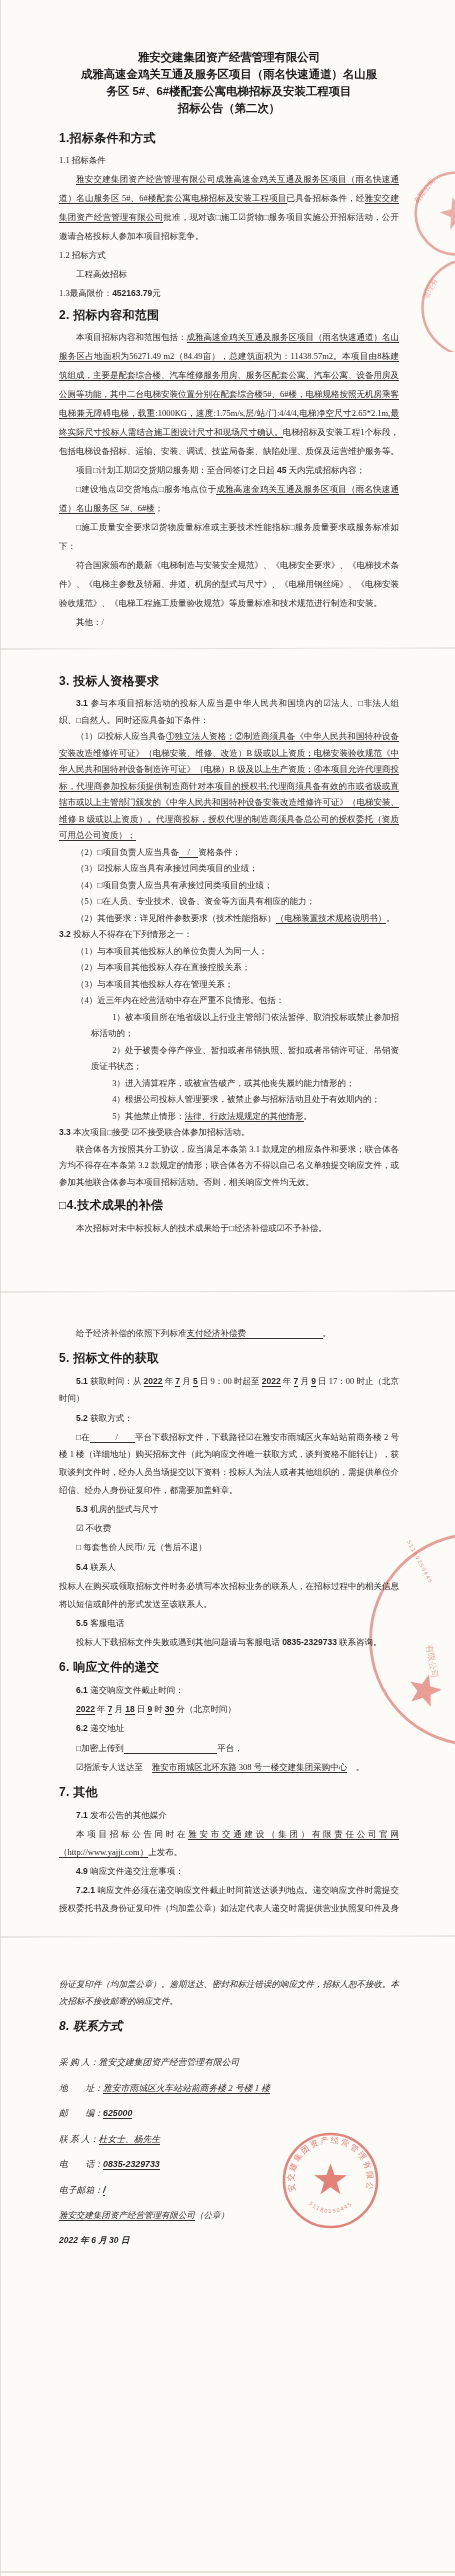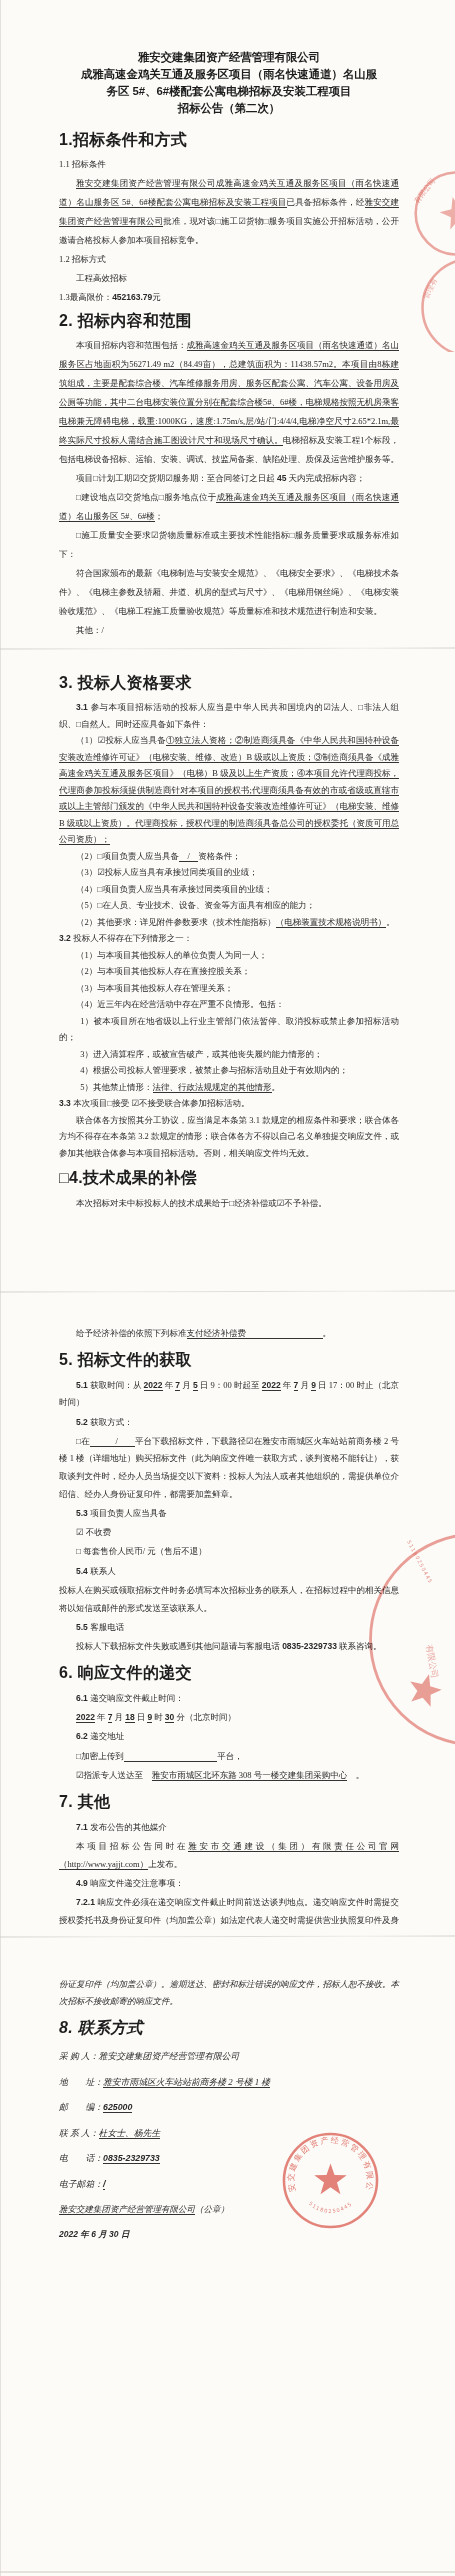--- a/index.html
+++ b/index.html
@@ -15,32 +15,32 @@
   .pg3{top:1291px;height:646px;padding-top:34px;}
   .pg4{top:1917px;height:639px;padding-top:59px;font-style:italic;}
 
   .doc-title{
     font-family:"Liberation Sans","DejaVu Sans",sans-serif;font-weight:bold;
     font-size:11.4px;line-height:17px;text-align:center;color:#1d1d1d;
     margin:0 0 12.5px 0;
   }
   .h1{
     font-family:"Liberation Sans","DejaVu Sans",sans-serif;font-weight:bold;
-    font-size:16px;color:#1e1e1e;margin:6.8px 0 5.7px;letter-spacing:0.3px;
+    font-size:12px;color:#1e1e1e;margin:6.8px 0 5.7px;letter-spacing:0.3px;
   }
   .pg1 .h1{margin:4.6px 0 4px;}
   .pg3 .h1{margin:7.4px 0 5.7px;}
-  .pg4 .h1{margin:8px 0 9px;}
+  .pg4 .h1{margin:8px 0 19px;}
 
   p{margin:0;font-size:8.5px;line-height:19px;text-align:justify;color:#2a2a2a;}
   .pg2 p{line-height:16.5px;}
   .pg3 p{line-height:17.6px;margin-bottom:1.7px;}
   .pg4 p{line-height:17px;}
   .ind1{text-indent:2em;}
-  .ind2{text-indent:2.5em;}
+  .ind2{text-indent:2.5em;margin-left:32px;}
   .u{border-bottom:0.6px solid #333;}
   .b{font-family:"Liberation Sans","DejaVu Sans",sans-serif;font-weight:bold;}
   .contact{margin-bottom:8.5px;font-size:8.8px;}
   .signoff{text-align:left;margin-top:3.4px;}
   .signdate{padding-right:32px;margin-top:8px;}
 
   .crease{position:absolute;left:0;width:100%;height:1.1px;opacity:.5;
     background:linear-gradient(90deg,#aaa69e,#dedbd4 25%,#c2beb6 55%,#e3e0da 80%,#aaa69e);
     transform:rotate(-0.12deg);}
   .edge-l{position:absolute;left:0;top:0;width:1.1px;height:100%;background:#cfcbc3;opacity:.55;}
@@ -71,47 +71,48 @@
       <p class=" ind1"><span class="">本项目招标内容和范围包括：</span><span class="u ">成雅高速金鸡关互通及服务区项目（雨名快速通道）名山服务区占地面积为56271.49 m2（84.49亩），总建筑面积为：11438.57m2。本项目由8栋建筑组成，主要是配套综合楼、汽车维修服务用房、服务区配套公寓、汽车公寓、设备用房及公厕等功能，其中二台电梯安装位置分别在配套综合楼5#、6#楼，电梯规格按照无机房乘客电梯兼无障碍电梯，载重:1000KG，速度:1.75m/s,层/站/门:4/4/4,电梯净空尺寸2.65*2.1m,最终实际尺寸投标人需结合施工图设计尺寸和现场尺寸确认。</span><span class="">电梯招标及安装工程1个标段，包括电梯设备招标、运输、安装、调试、技监局备案、缺陷处理、质保及运营维护服务等。</span></p>
       <p class=" ind1"><span class="">项目□计划工期☑交货期☑服务期：至合同签订之日起 </span><span class="b">45</span><span class=""> 天内完成招标内容；</span></p>
       <p class=" ind1"><span class="">□建设地点☑交货地点□服务地点位于</span><span class="u ">成雅高速金鸡关互通及服务区项目（雨名快速通道）名山服务区 5#、6#楼</span><span class="">；</span></p>
       <p class=" ind1"><span class="">□施工质量安全要求☑货物质量标准或主要技术性能指标□服务质量要求或服务标准如下：</span></p>
       <p class=" ind1"><span class="">符合国家颁布的最新《电梯制造与安装安全规范》、《电梯安全要求》、《电梯技术条件》、《电梯主参数及轿厢、井道、机房的型式与尺寸》、《电梯用钢丝绳》、《电梯安装验收规范》、《电梯工程施工质量验收规范》等质量标准和技术规范进行制造和安装。</span></p>
       <p class=" ind1"><span class="">其他：/</span></p>
     </section>
   <section class="page pg2">
       <div class="h1">3. 投标人资格要求</div>
       <p class=" ind1"><span class="b">3.1 </span><span class="">参与本项目招标活动的投标人应当是中华人民共和国境内的☑法人、□非法人组织、□自然人。同时还应具备如下条件：</span></p>
-      <p class=" ind1"><span class="">（1）☑投标人应当具备</span><span class="u ">①独立法人资格；②制造商须具备《中华人民共和国特种设备安装改造维修许可证》（电梯安装、维修、改造）B 级或以上资质；③制造商须具备《成雅高速金鸡关互通及服务区项目》（电梯）B 级及以上生产资质；④本项目允许代理商投标，代理商参加投标须提供制造商针对本项目的授权书;代理商须具备有效的市或省级或直辖市或以上主管部门颁发的《中华人民共和国特种设备安装改造维修许可证》（电梯安装、维修 B 级或以上资质）。代理商投标，授权代理的制造商须具备总公司的授权委托（资质可用总公司资质）；</span></p>
+      <p class=" ind1"><span class="">（1）☑投标人应当具备</span><span class="u ">①独立法人资格；②制造商须具备《中华人民共和国特种设备安装改造维修许可证》（电梯安装、维修、改造）B 级或以上资质；电梯安装验收规范《中华人民共和国特种设备制造许可证》（电梯）B 级及以上生产资质；④本项目允许代理商投标，代理商参加投标须提供制造商针对本项目的授权书;代理商须具备有效的市或省级或直辖市或以上主管部门颁发的《中华人民共和国特种设备安装改造维修许可证》（电梯安装、维修 B 级或以上资质）。代理商投标，授权代理的制造商须具备总公司的授权委托（资质可用总公司资质）；</span></p>
       <p class=" ind1"><span class="">（2）□项目负责人应当具备</span><span class="u ">　/　</span><span class="">资格条件；</span></p>
       <p class=" ind1"><span class="">（3）☑投标人应当具有承接过同类项目的业绩；</span></p>
       <p class=" ind1"><span class="">（4）□项目负责人应当具有承接过同类项目的业绩；</span></p>
       <p class=" ind1"><span class="">（5）□在人员、专业技术、设备、资金等方面具有相应的能力；</span></p>
       <p class=" ind1"><span class="">（2）其他要求：详见附件参数要求（技术性能指标）</span><span class="u ">（电梯装置技术规格说明书）</span><span class="">。</span></p>
       <p class=""><span class="b">3.2 </span><span class="">投标人不得存在下列情形之一：</span></p>
       <p class=" ind1"><span class="">（1）与本项目其他投标人的单位负责人为同一人；</span></p>
       <p class=" ind1"><span class="">（2）与本项目其他投标人存在直接控股关系；</span></p>
       <p class=" ind1"><span class="">（3）与本项目其他投标人存在管理关系；</span></p>
       <p class=" ind1"><span class="">（4）近三年内在经营活动中存在严重不良情形。包括：</span></p>
       <p class=" ind2"><span class="">1）被本项目所在地省级以上行业主管部门依法暂停、取消投标或禁止参加招标活动的；</span></p>
+      <p class=" ind2"><span class="">2）处于被责令停产停业、暂扣或者吊销执照、暂扣或者吊销许可证、吊销资质证书状态；</span></p>
       <p class=" ind2"><span class="">3）进入清算程序，或被宣告破产，或其他丧失履约能力情形的；</span></p>
       <p class=" ind2"><span class="">4）根据公司投标人管理要求，被禁止参与招标活动且处于有效期内的；</span></p>
       <p class=" ind2"><span class="">5）其他禁止情形：</span><span class="u ">法律、行政法规规定的其他情形</span><span class="">。</span></p>
       <p class=""><span class="b">3.3 </span><span class="">本次项目□接受 ☑不接受联合体参加招标活动。</span></p>
       <p class=" ind1"><span class="">联合体各方按照其分工协议，应当满足本条第 3.1 款规定的相应条件和要求；联合体各方均不得存在本条第 3.2 款规定的情形；联合体各方不得以自己名义单独提交响应文件，或参加其他联合体参与本项目招标活动。否则，相关响应文件均无效。</span></p>
       <div class="h1">□4.技术成果的补偿</div>
       <p class=" ind1"><span class="">本次招标对未中标投标人的技术成果给于□经济补偿或☑不予补偿。</span></p>
     </section>
   <section class="page pg3">
       <p class=" ind1"><span class="">给予经济补偿的依照下列标准</span><span class="u ">支付经济补偿费　　　　　　　　　</span><span class="">。</span></p>
       <div class="h1">5. 招标文件的获取</div>
       <p class=" ind1"><span class="b">5.1 </span><span class="">获取时间：从 </span><span class="u b">2022</span><span class=""> 年 </span><span class="u b">7</span><span class=""> 月 </span><span class="u b">5</span><span class=""> 日 9：00 时起至 </span><span class="u b">2022</span><span class=""> 年 </span><span class="u b">7</span><span class=""> 月 </span><span class="u b">9</span><span class=""> 日 17：00 时止（北京时间）</span></p>
       <p class=" ind1"><span class="b">5.2 </span><span class="">获取方式：</span></p>
       <p class=" ind1"><span class="">□在</span><span class="u ">　　　/　　</span><span class="">平台下载招标文件，下载路径☑在雅安市雨城区火车站站前商务楼 2 号楼 1 楼（详细地址）购买招标文件（此为响应文件唯一获取方式，谈判资格不能转让），获取谈判文件时，经办人员当场提交以下资料：投标人为法人或者其他组织的，需提供单位介绍信、经办人身份证复印件，都需要加盖鲜章。</span></p>
-      <p class=" ind1"><span class="b">5.3 </span><span class="">项目负责人应当具备</span></p>
+      <p class=" ind1"><span class="b">5.3 </span><span class="">机房的型式与尺寸</span></p>
       <p class=" ind1"><span class="">☑ 不收费</span></p>
       <p class=" ind1"><span class="">□ 每套售价人民币/ 元（售后不退）</span></p>
       <p class=" ind1"><span class="b">5.4 </span><span class="">联系人</span></p>
       <p class=""><span class="">投标人在购买或领取招标文件时务必填写本次招标业务的联系人，在招标过程中的相关信息将以短信或邮件的形式发送至该联系人。</span></p>
       <p class=" ind1"><span class="b">5.5 </span><span class="">客服电话</span></p>
       <p class=" ind1"><span class="">投标人下载招标文件失败或遇到其他问题请与客服电话 </span><span class="b">0835-2329733</span><span class=""> 联系咨询。</span></p>
       <div class="h1">6. 响应文件的递交</div>
       <p class=" ind1"><span class="b">6.1 </span><span class="">递交响应文件截止时间：</span></p>
       <p class=" ind1"><span class="u b">2022</span><span class=""> 年 </span><span class="u b">7</span><span class=""> 月 </span><span class="u b">18</span><span class=""> 日 </span><span class="u b">9</span><span class=""> 时 </span><span class="u b">30</span><span class=""> 分（北京时间）</span></p>
       <p class=" ind1"><span class="b">6.2 </span><span class="">递交地址</span></p>

